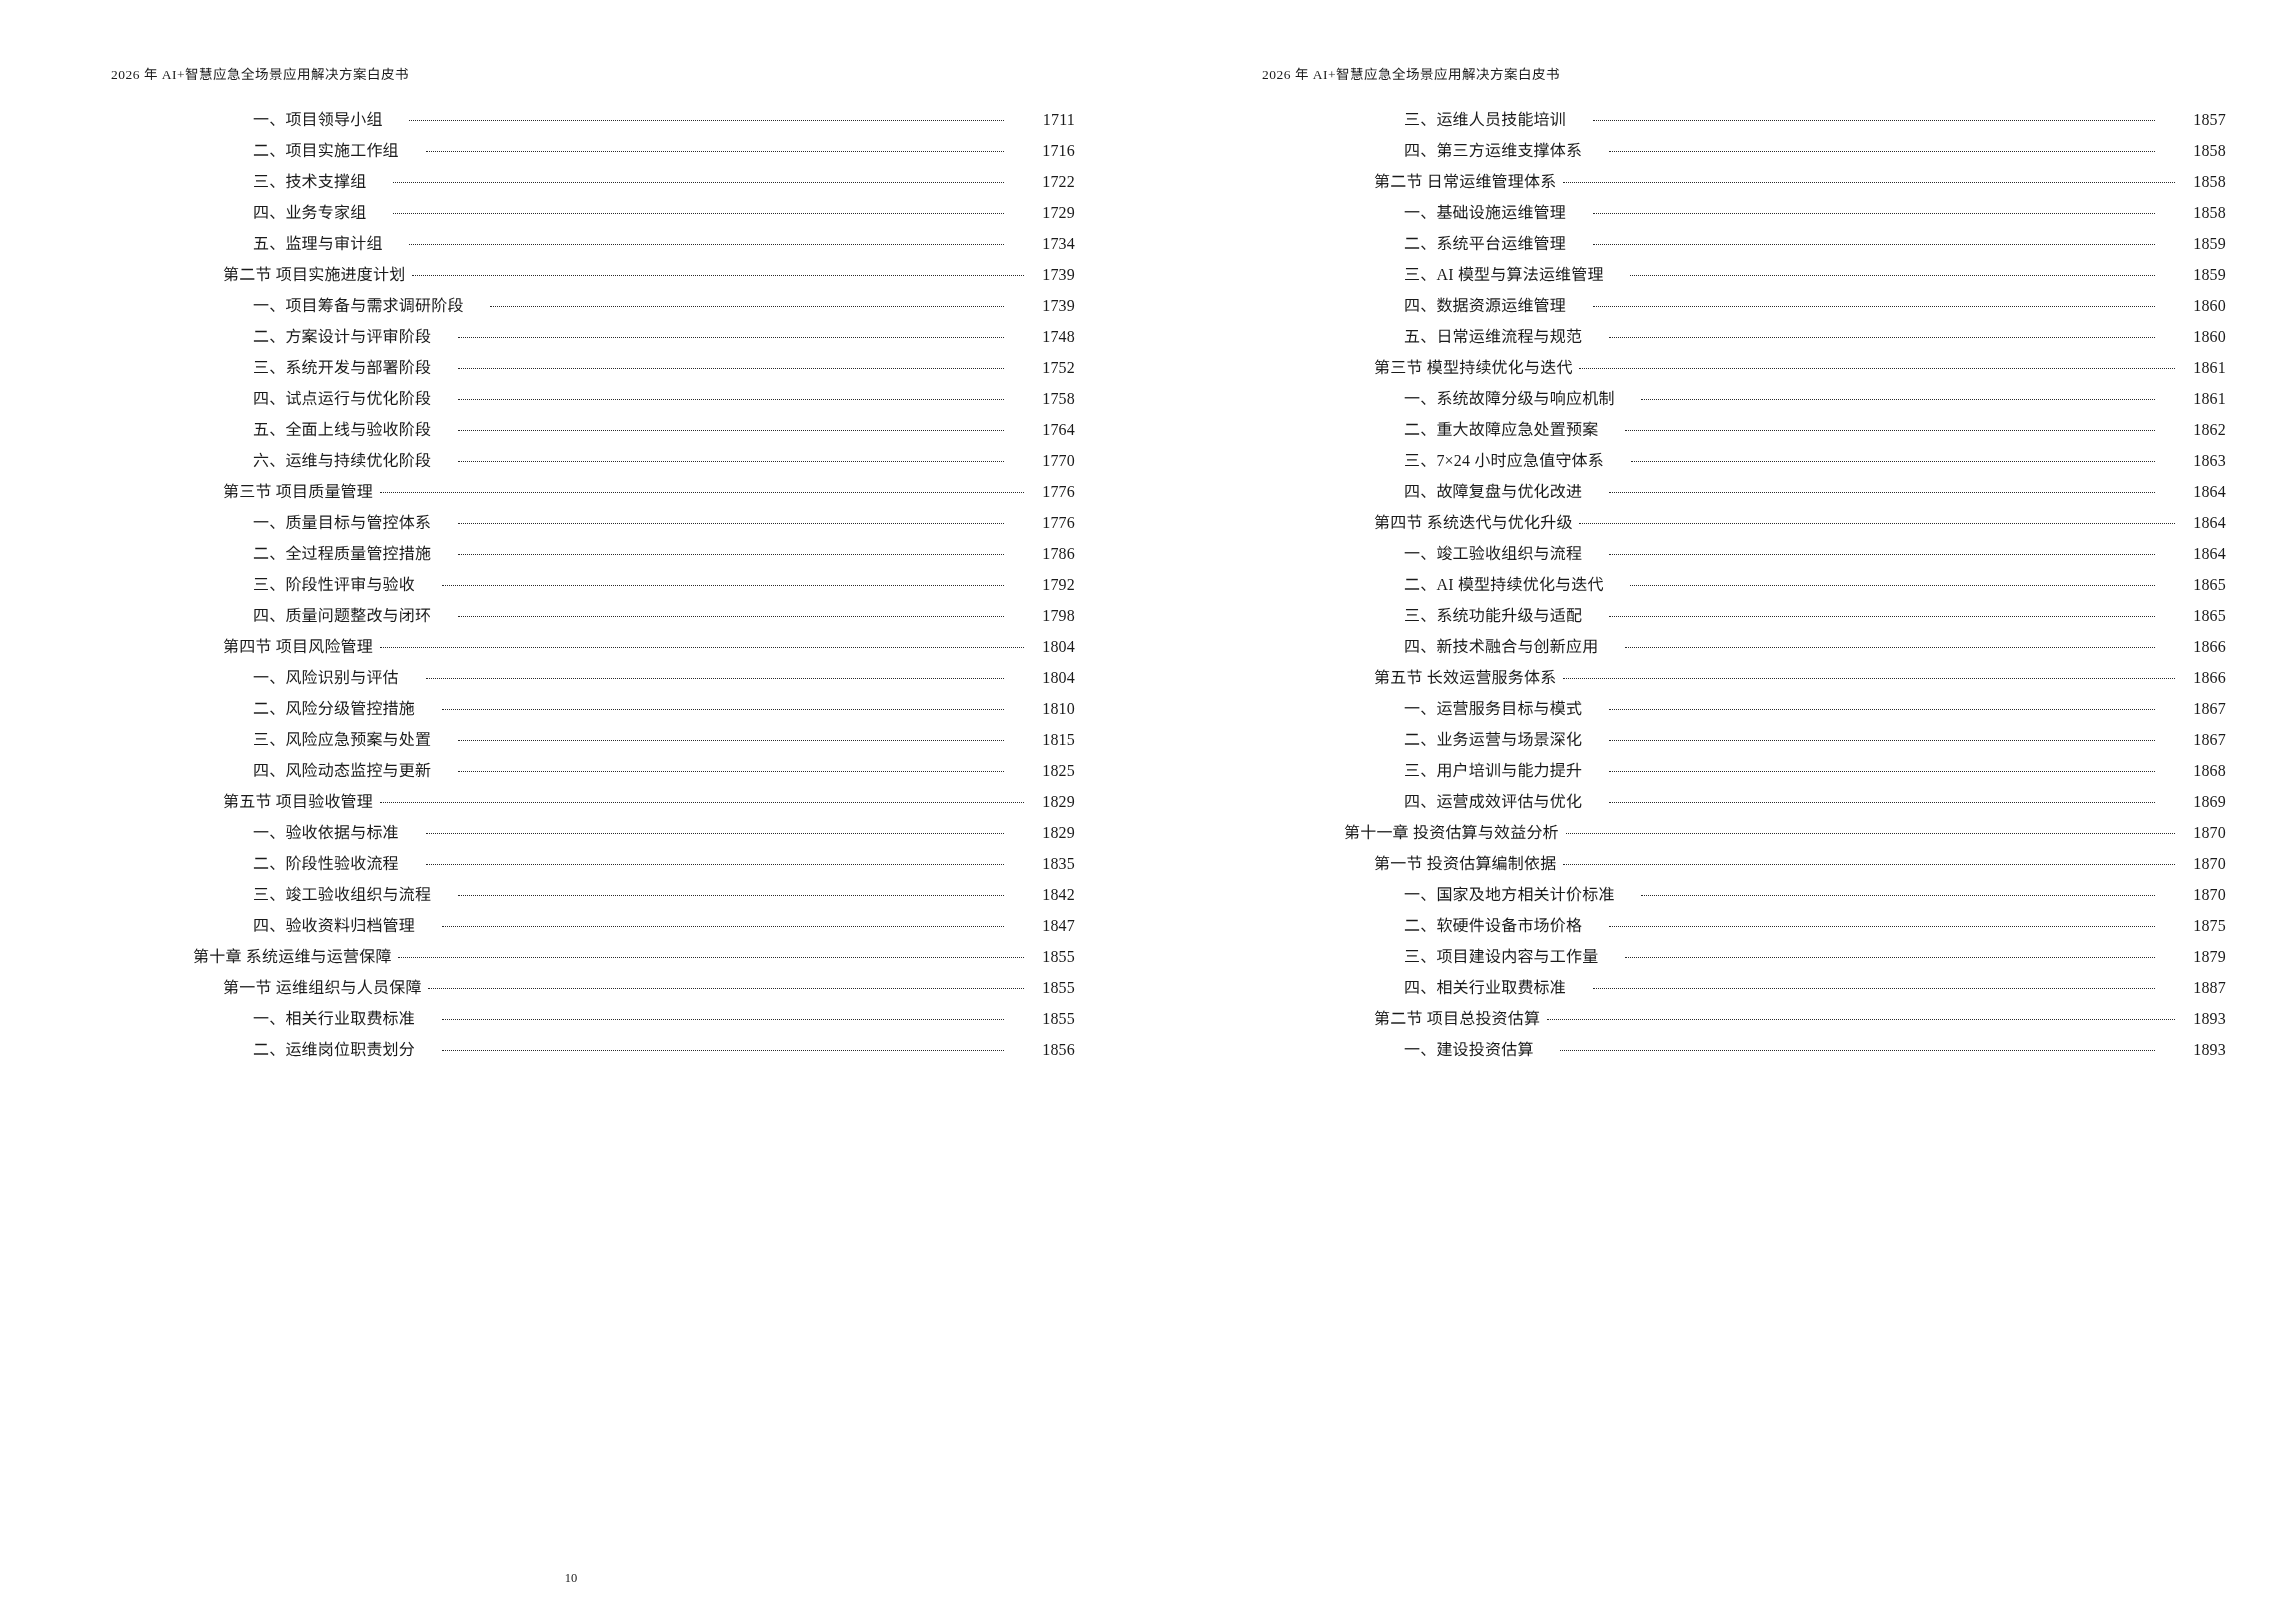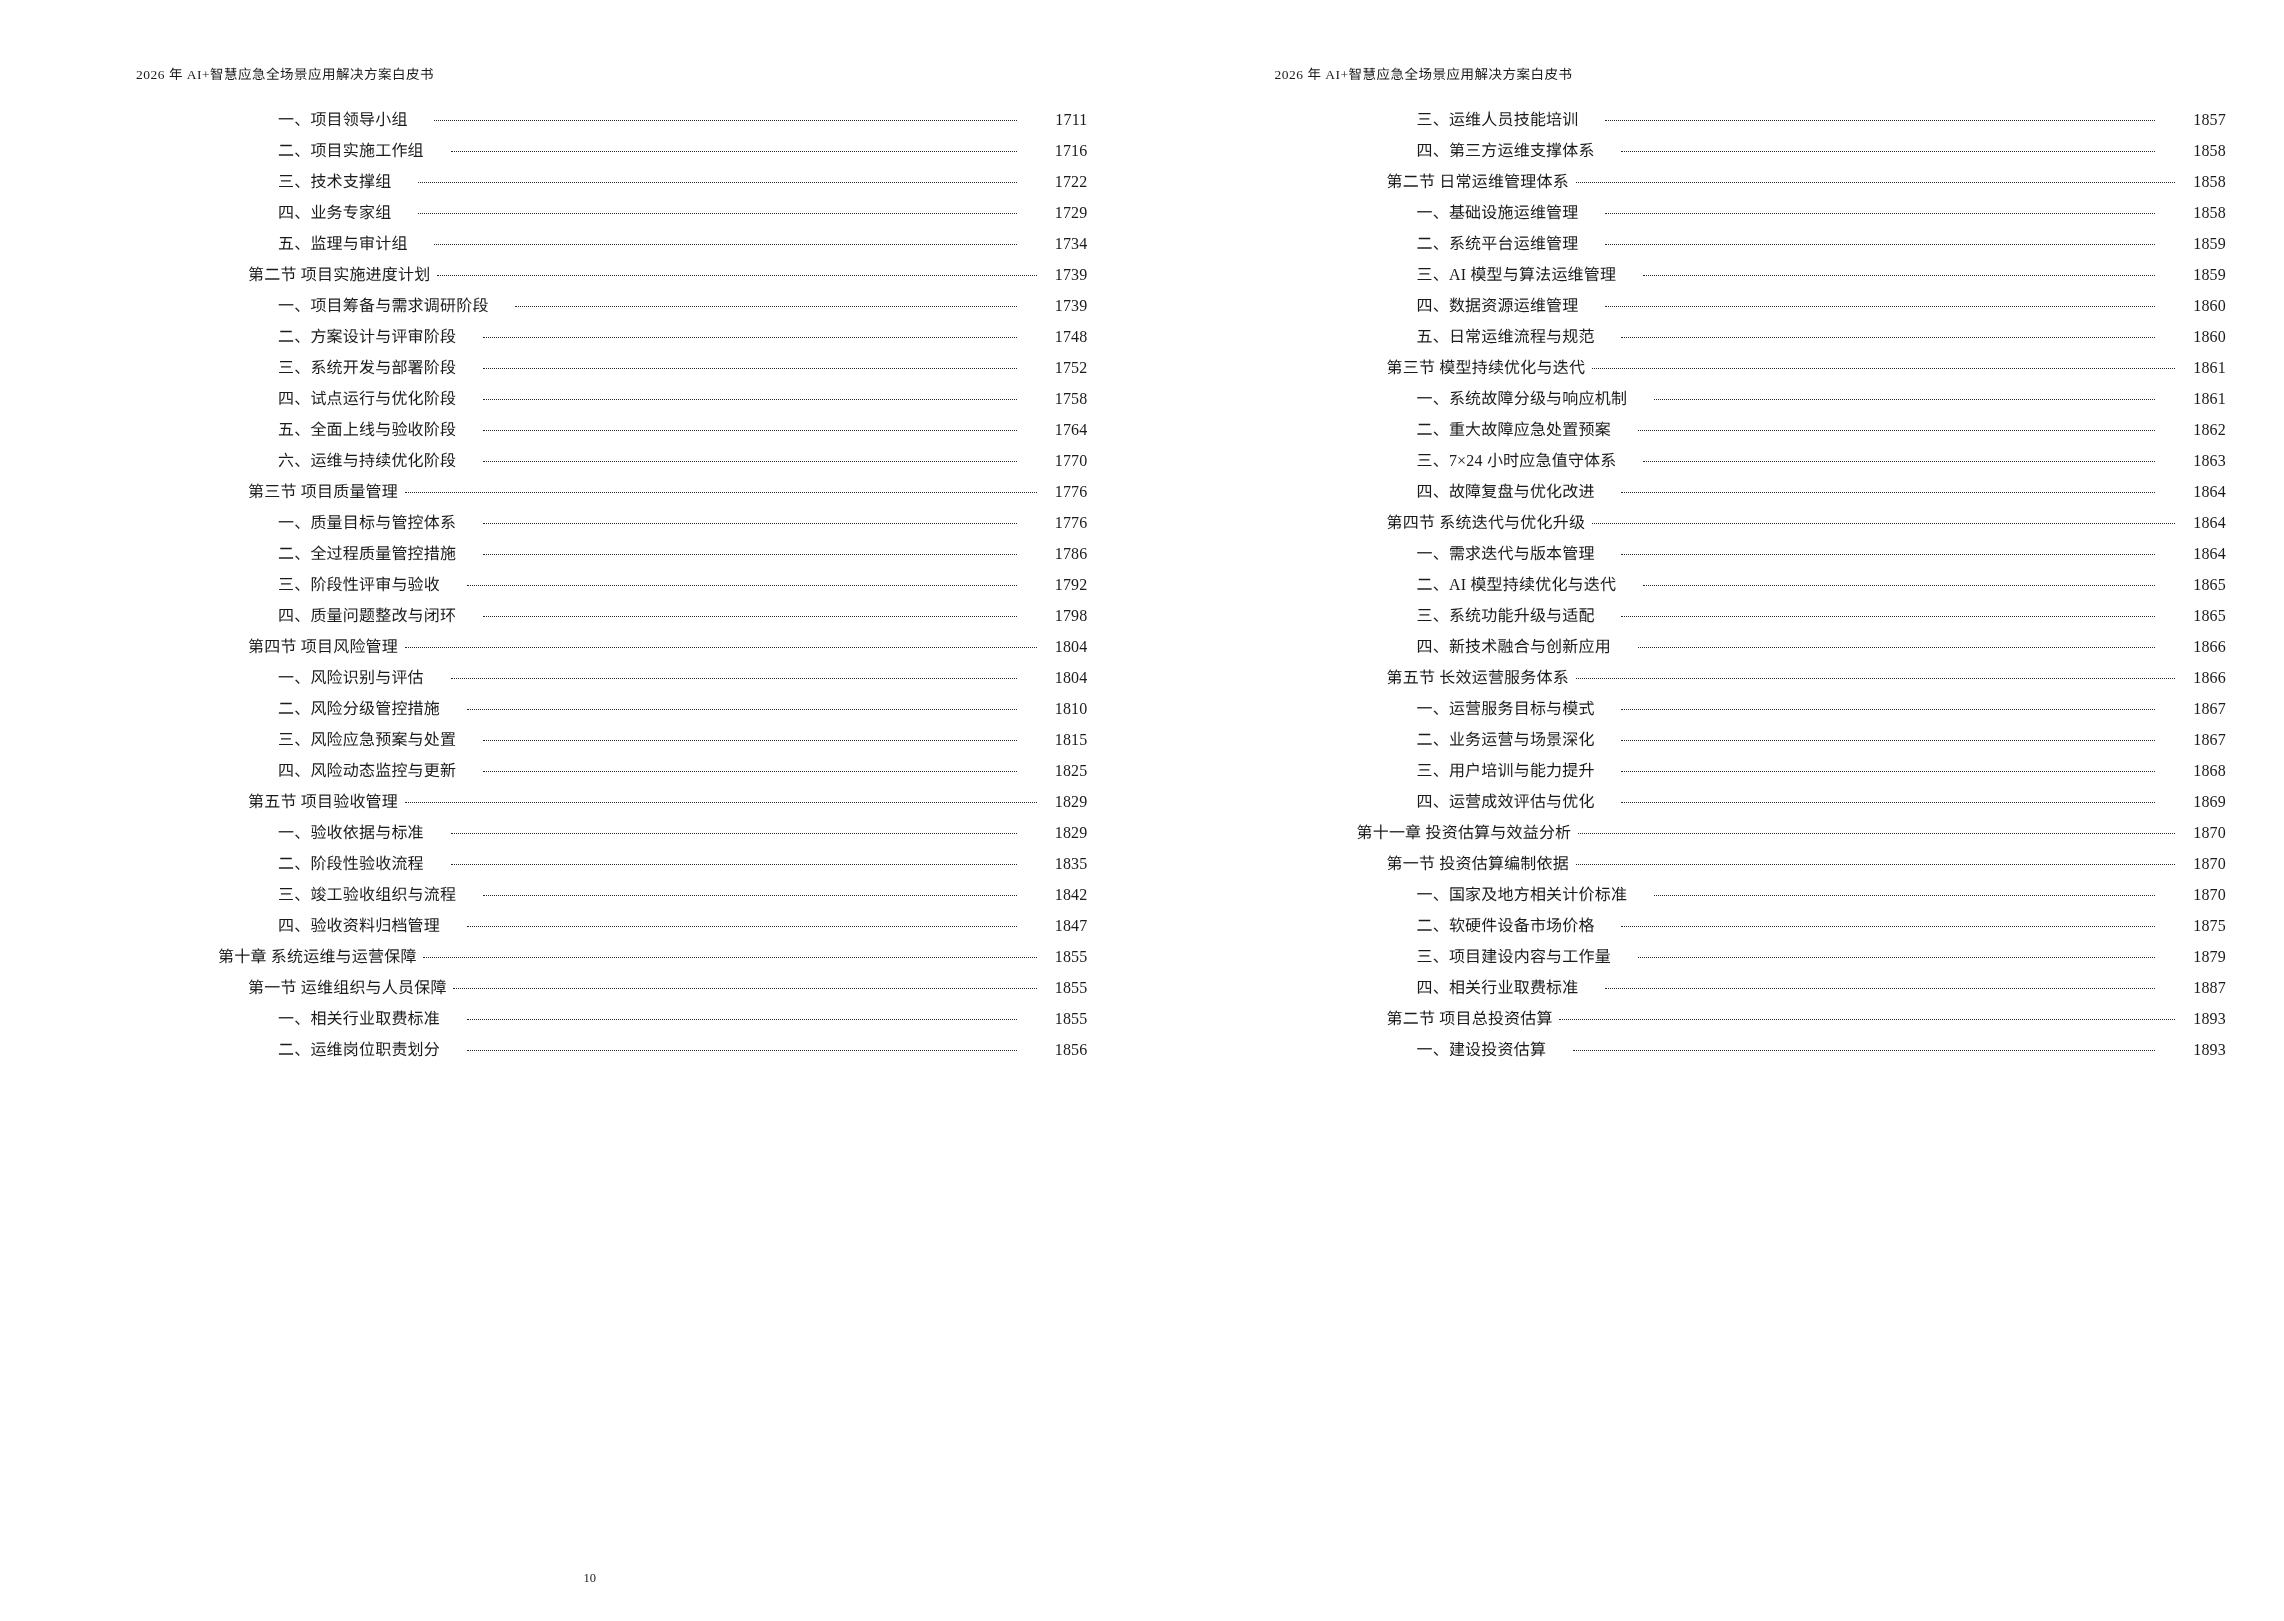--- a/index.html
+++ b/index.html
@@ -12,21 +12,20 @@
     height: 1622px;
     font-family: "Liberation Serif", "DejaVu Serif", serif;
     color: #1a1a1a;
     overflow: hidden;
   }
   .spread {
     display: flex;
     width: 2284px;
     height: 1544px;
     box-sizing: border-box;
-    padding-left: 25px;
   }
   .page {
     position: relative;
     width: 1142px;
     height: 1622px;
     box-sizing: border-box;
     padding: 63px 82px 0 82px;
   }
   .page.left  { padding-left: 193px; padding-right: 67px; }
   .page.right { padding-left: 202px; padding-right: 58px; }
@@ -322,21 +321,21 @@
           <span class="label">四、故障复盘与优化改进</span>
           <span class="leader"></span>
           <span class="pageno">1864</span>
         </li>
         <li class="toc-entry lvl-2">
           <span class="label">第四节  系统迭代与优化升级</span>
           <span class="leader"></span>
           <span class="pageno">1864</span>
         </li>
         <li class="toc-entry lvl-3">
-          <span class="label">一、需求迭代与版本管理</span>
+          <span class="label">一、竣工验收组织与流程</span>
           <span class="leader"></span>
           <span class="pageno">1864</span>
         </li>
         <li class="toc-entry lvl-3">
           <span class="label">二、AI 模型持续优化与迭代</span>
           <span class="leader"></span>
           <span class="pageno">1865</span>
         </li>
         <li class="toc-entry lvl-3">
           <span class="label">三、系统功能升级与适配</span>

